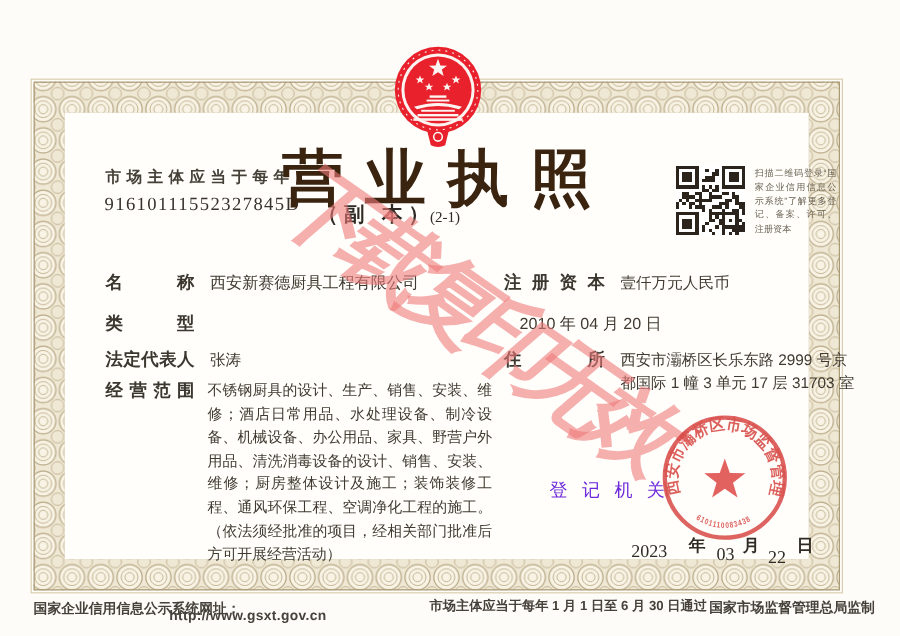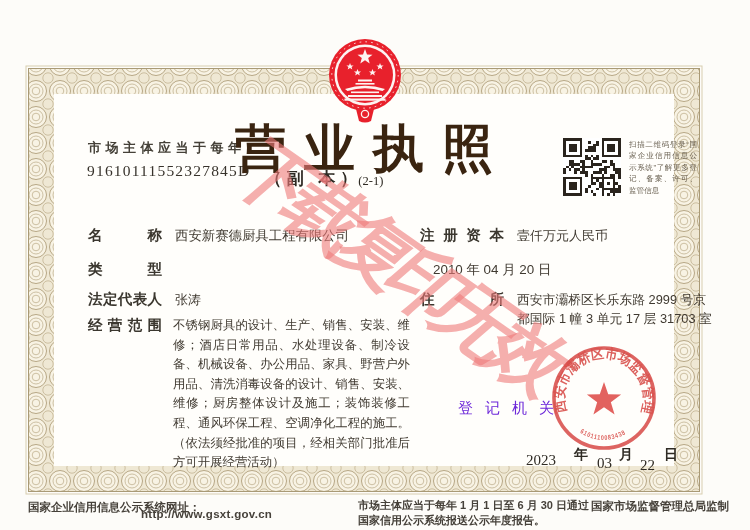--- a/index.html
+++ b/index.html
@@ -331,21 +331,21 @@
       <rect x="3" y="20" width="1" height="1" fill="#2a241d"></rect>
       <rect x="4" y="20" width="1" height="1" fill="#2a241d"></rect>
       <rect x="5" y="20" width="1" height="1" fill="#2a241d"></rect>
       <rect x="6" y="20" width="1" height="1" fill="#2a241d"></rect>
       <rect x="11" y="20" width="1" height="1" fill="#2a241d"></rect>
       <rect x="14" y="20" width="1" height="1" fill="#2a241d"></rect>
       <rect x="16" y="20" width="1" height="1" fill="#2a241d"></rect>
       <rect x="18" y="20" width="1" height="1" fill="#2a241d"></rect>
     </svg>
 </div>
-<div class="abs qr-caption">扫描二维码登录“国家企业信用信息公示系统”了解更多登记、备案、许可、监管信息</div>
+<div class="abs qr-caption">扫描二维码登录“国家企业信用信息公示系统”了解更多登记、备案、许可、注册资本</div>
 
 <div class="row" style="left:88px;top:226px;">
   <div class="lbl w74">名称</div>
   <div class="val" style="font-size:13.4px">西安新赛德厨具工程有限公司</div>
 </div>
 <div class="row" style="left:88px;top:260px;">
   <div class="lbl w74">类型</div>
 </div>
 <div class="row" style="left:88px;top:290px;">
   <div class="lbl w74">法定代表人</div>
@@ -420,15 +420,14 @@
   <circle cx="38" cy="79" r="3.6" fill="none" stroke="#fdf4f1" stroke-width="1.3"></circle>
   <g stroke="#fdf4f1" stroke-width="0.9" fill="none">
     <circle cx="38" cy="40" r="33.2" stroke-dasharray="1.6 4.2"></circle>
   </g>
 </svg>
 
 <div class="abs footer-site-label">国家企业信用信息公示系统网址：</div>
 <div class="abs footer-site-url">http://www.gsxt.gov.cn</div>
 <div class="abs footer-annual">
   <div>市场主体应当于每年 1 月 1 日至 6 月 30 日通过</div>
-  <div>国家信用公示系统报送公示年度报告。</div>
 </div>
 <div class="abs footer-producer">国家市场监督管理总局监制</div>
 
 </body></html>

